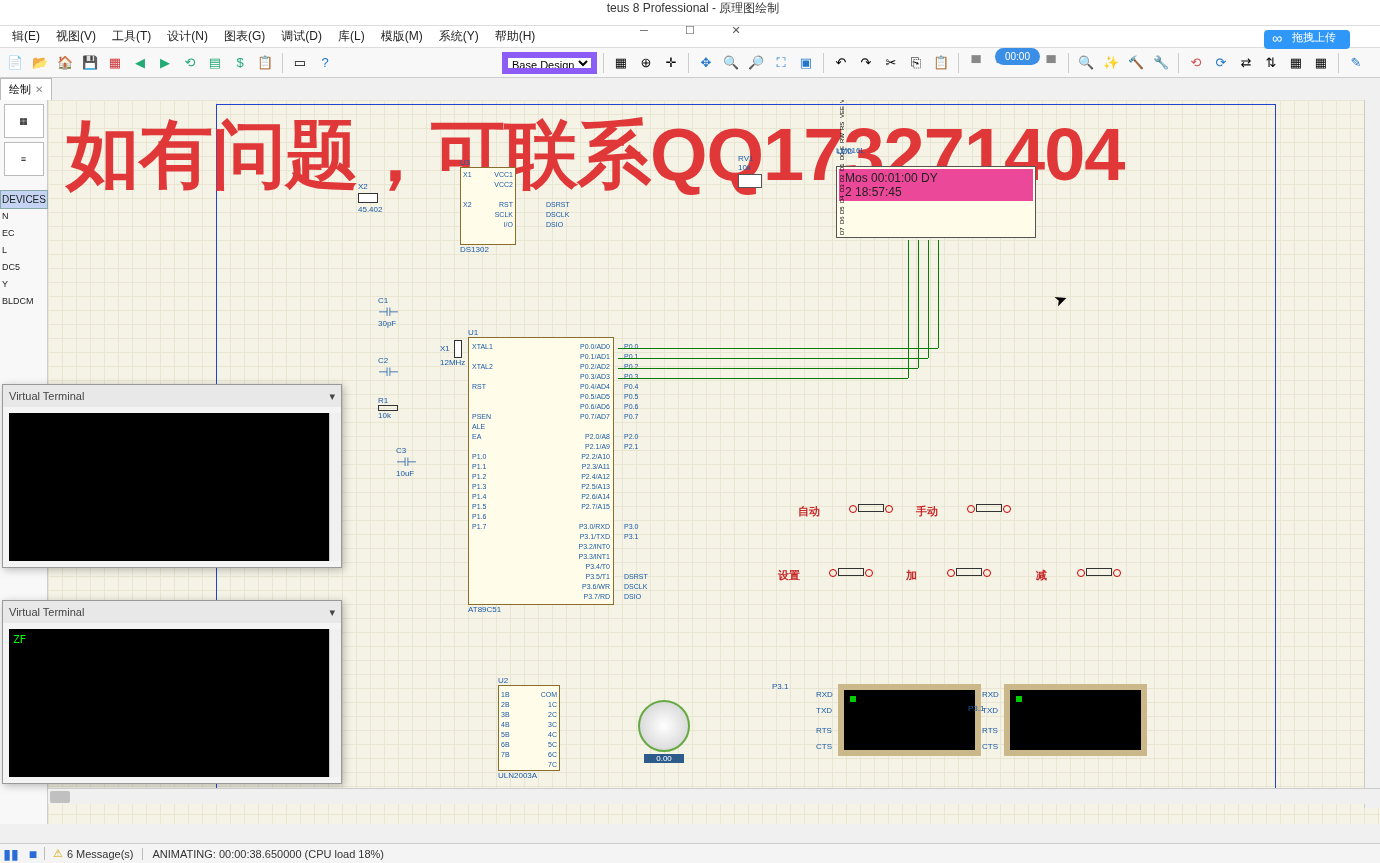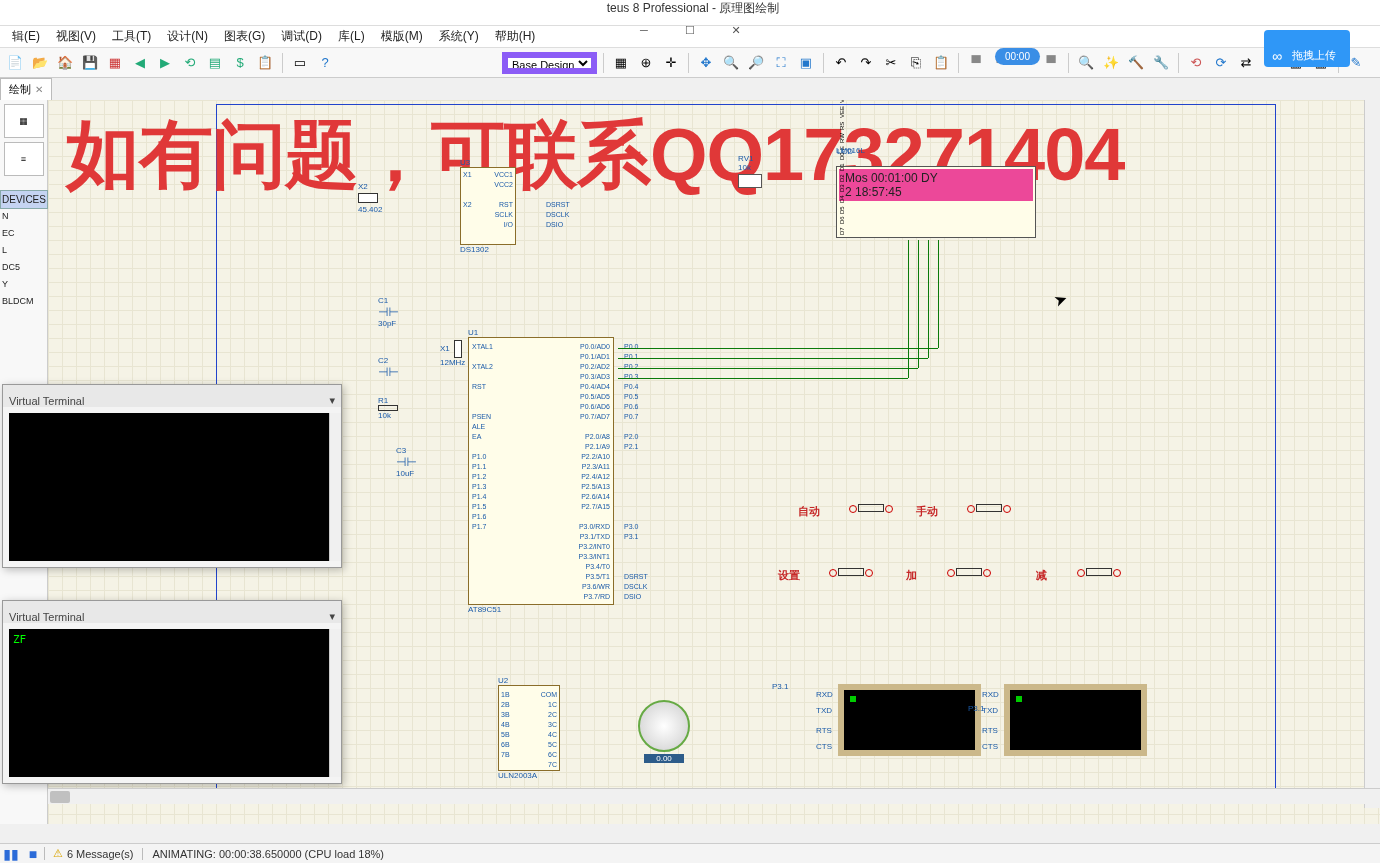--- a/index.html
+++ b/index.html
@@ -55,21 +55,21 @@
 .wire-h { position:absolute; height:1px; background:#0a7a0a; }
 .wire-v { position:absolute; width:1px; background:#0a7a0a; }
 
 
 .dsinfo { position:absolute; left:28px; top:142px; width:140px; height:56px; background:#edecec; border:1px solid #bbb; box-shadow:2px 2px 6px rgba(0,0,0,.15); font-size:10px; padding:6px 8px; font-family:monospace; }
 .dsinfo .hdr { color:#888; font-size:10px; margin-bottom:4px; }
 .dsinfo .t { color:#b00; } .dsinfo .v { color:#06c; }
 
 
 .vterm { position:absolute; left:2px; width:340px; background:#f4f4f4; border:1px solid #999; box-shadow:2px 2px 8px rgba(0,0,0,.25); }
-.vterm .vthdr { height:22px; background:#e8e8e8; display:flex; align-items:flex-end; justify-content:space-between; padding:0 6px; font-size:11px; color:#444; }
+.vterm .vthdr { height:22px; background:#e8e8e8; display:flex; align-items:center; justify-content:space-between; padding:0 6px; font-size:11px; color:#444; }
 .vterm .vtbody { background:#000; margin:6px; height:148px; position:relative; color:#0f0; font-family:monospace; font-size:11px; padding:4px; }
 .vterm .vtscroll { position:absolute; right:0; top:28px; width:12px; bottom:6px; background:#f0f0f0; border-left:1px solid #ccc; }
 
 
 .miniterm { position:absolute; width:143px; height:72px; background:#000; border:6px solid #cbb88a; }
 .miniterm .row { position:absolute; left:-28px; font-size:8px; color:#1a5aa8; }
 
 
 .pbtn { position:absolute; width:70px; height:28px; }
 .pbtn .sw { width:26px; height:8px; border:1px solid #333; margin-left:30px; position:relative; }
@@ -81,21 +81,21 @@
 .statusbar .sbtn { width:22px; height:20px; display:flex; align-items:center; justify-content:center; font-size:14px; }
 .statusbar .msg { padding:0 8px; border-left:1px solid #bbb; display:flex; align-items:center; gap:4px; }
 .statusbar .anim { padding:0 10px; border-left:1px solid #bbb; }
 
 
 .hscroll { position:absolute; left:48px; right:0; bottom:20px; height:16px; background:#f0f0f0; border-top:1px solid #ccc; }
 .hscroll .thumb { position:absolute; left:2px; top:2px; height:12px; width:20px; background:#c0c0c0; border-radius:2px; }
 .vscroll { position:absolute; right:0; top:0; bottom:16px; width:16px; background:#f0f0f0; border-left:1px solid #ccc; }
 
 
-.uploadpill { position:absolute; top:30px; right:30px; background:#2f97f7; color:#fff; font-size:11px; padding:18px 14px 4px 28px; border-radius:4px; display:flex; align-items:center; }
+.uploadpill { position:absolute; top:30px; right:30px; background:#2f97f7; color:#fff; font-size:11px; padding:0 14px 4px 28px; border-radius:4px; display:flex; align-items:center; }
 .uploadpill::before { content:'∞'; position:absolute; left:8px; font-size:14px; }
 
 .cursor-arrow { position:absolute; font-size:16px; color:#000; transform:rotate(-20deg); }
 </style>
 </head>
 <body>
 
 <div class="titlebar">
   <span class="title">teus 8 Professional - 原理图绘制</span>
   <div class="winctl">

